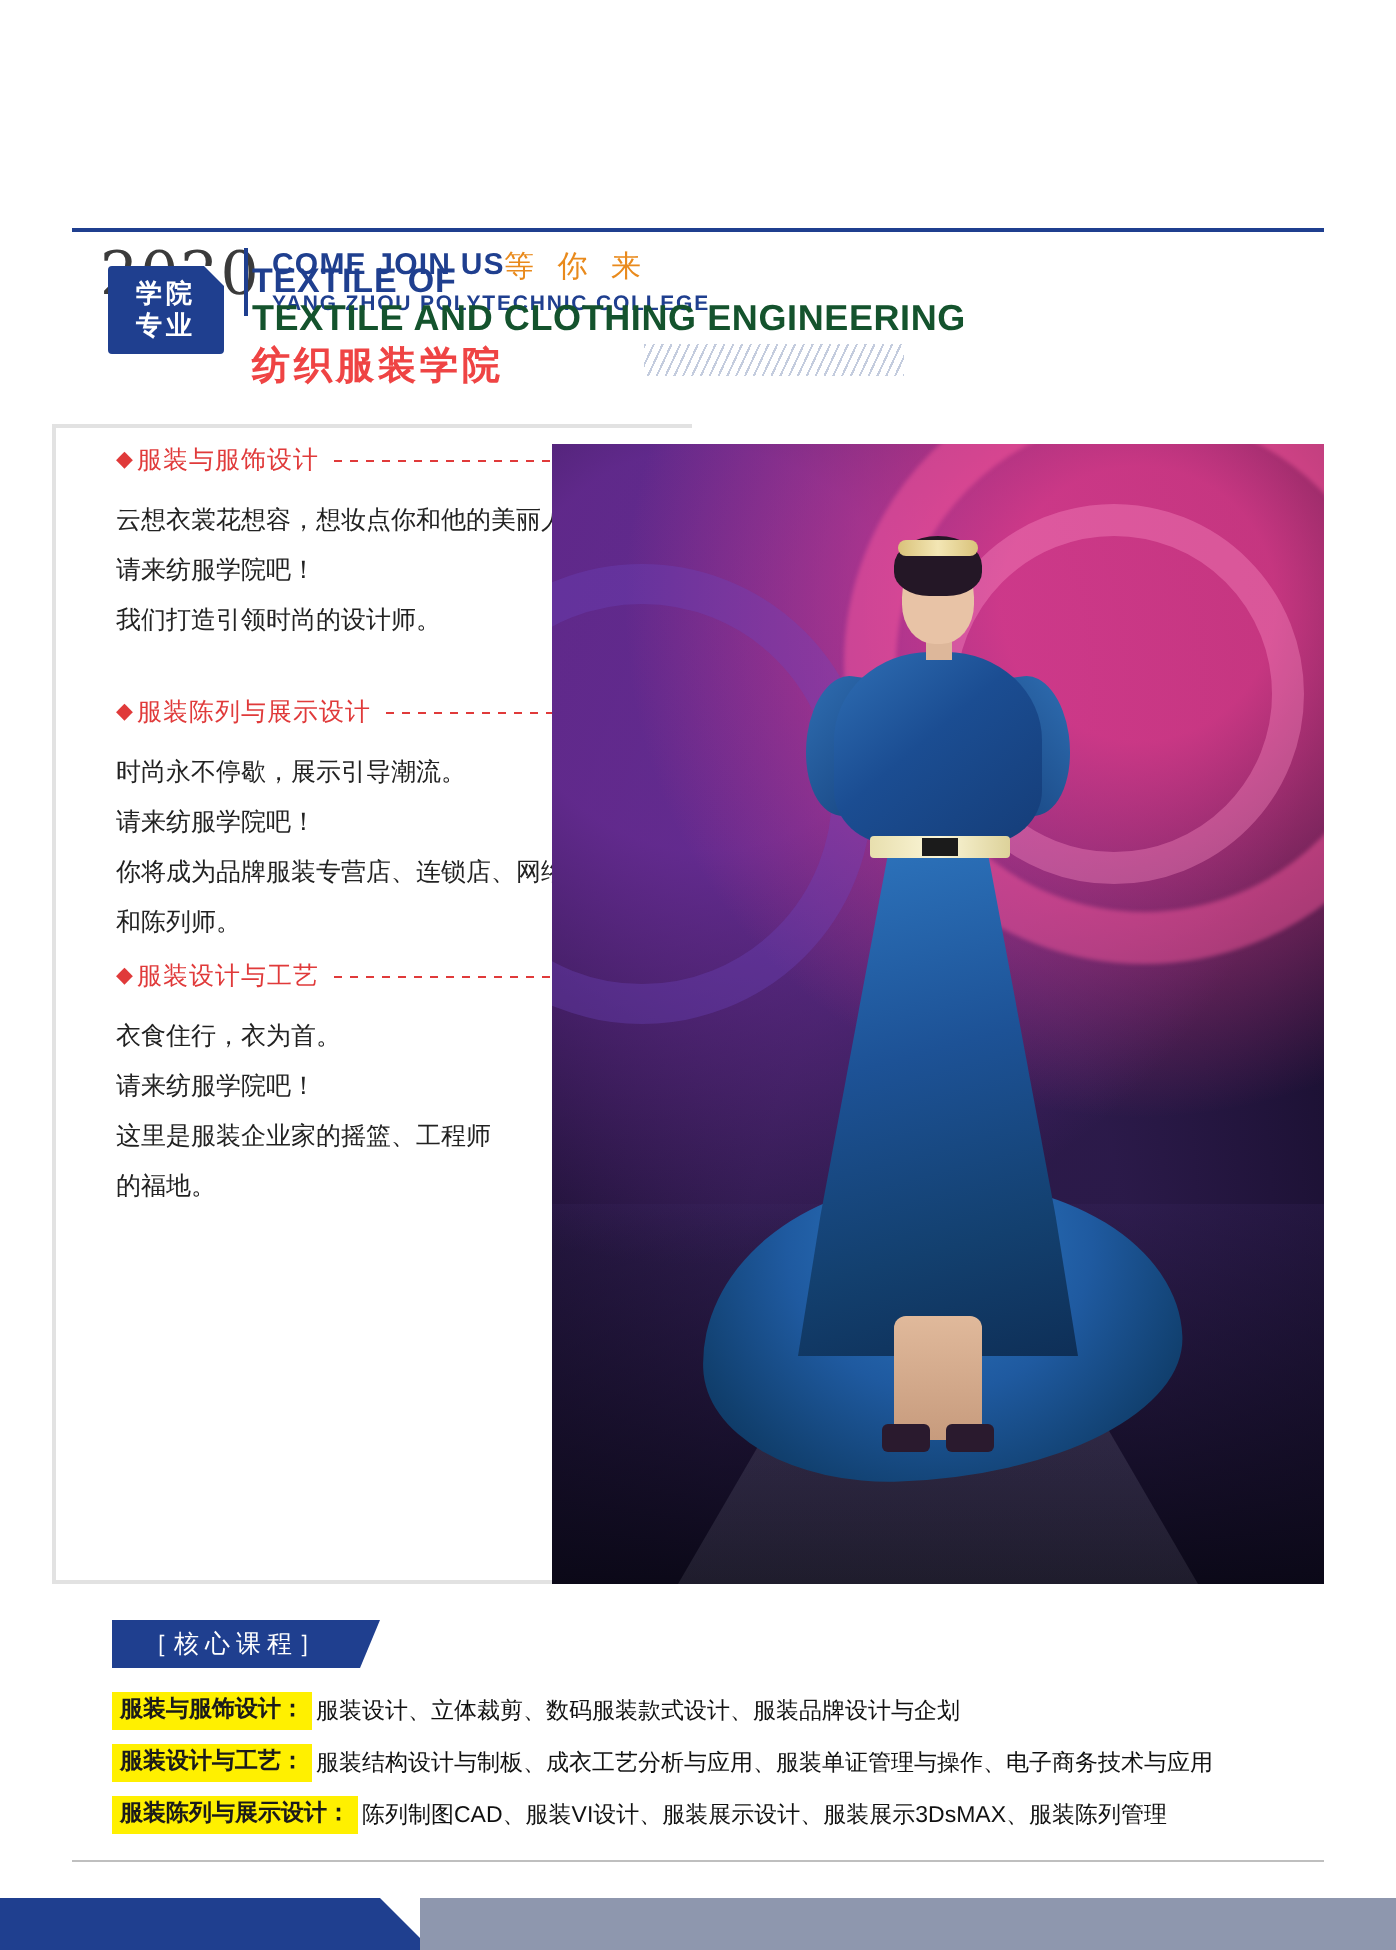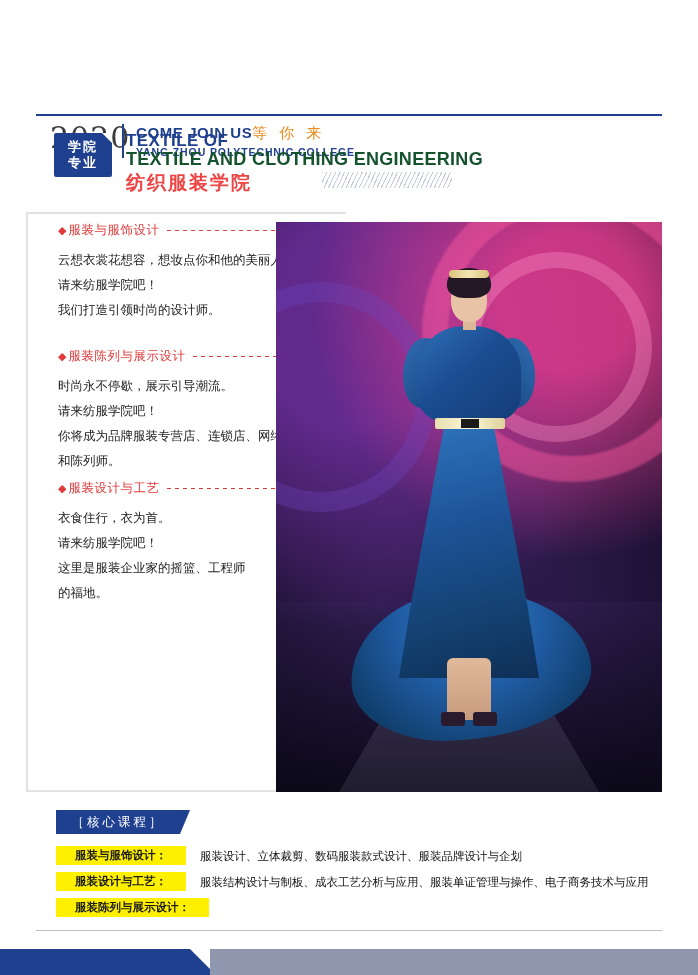--- a/index.html
+++ b/index.html
@@ -22,21 +22,21 @@
     position: absolute; left: 122px; top: 66px; width: 2px; height: 34px;
     background: #1f3f8f;
   }
   .hdr-en-top {
     position: absolute; left: 136px; top: 66px;
     font-size: 15px; font-weight: bold; letter-spacing: 0.6px;
     color: #1f3f8f;
   }
   .hdr-cn {
     position: absolute; left: 252px; top: 66px;
-    font-size: 15px; color: #e98a1c; letter-spacing: 4px; font-weight: 500;
+    font-size: 15px; color: #e98a1c; letter-spacing: 4px; font-weight: 500; font-family: Liberation Serif, serif;
   }
   .hdr-en-bot {
     position: absolute; left: 136px; top: 88px;
     font-size: 10.5px; letter-spacing: 0.9px; color: #1f3f8f; font-weight: bold;
   }
 
   .blue-rule {
     position: absolute; left: 36px; top: 114px; width: 626px; height: 2px;
     background: #1f3f8f;
   }
@@ -164,23 +164,23 @@
     display: flex; align-items: center; justify-content: center;
   }
   .cc-tab::after {
     content: ""; position: absolute; right: -10px; top: 0;
     border-top: 24px solid #1f3f8f; border-right: 10px solid transparent;
   }
   .cc-box { position: absolute; left: 56px; top: 846px; width: 600px; height: 72px; }
   .cc-row { display: flex; align-items: flex-start; margin-bottom: 6px; }
   .cc-key {
     background: #fff000; color: #1a1a1a; font-size: 11.5px; font-weight: bold;
-    padding: 2px 19px; white-space: nowrap; line-height: 15px;
-  }
-  .cc-val { font-size: 11.5px; color: #111; line-height: 19px; padding-top: 1px; padding-left: 14px; }
+    padding: 2px 4px; white-space: nowrap; line-height: 15px;
+  }
+  .cc-val { font-size: 11.5px; color: #111; line-height: 19px; padding-top: 1px; padding-left: 2px; }
 
   
   .pg-rule { position: absolute; left: 36px; top: 930px; width: 626px; height: 1px; background: #bfbfbf; }
   .pg-num { position: absolute; left: 40px; top: 984px; font-size: 16px; color: #6b6b6b; font-family: "DejaVu Serif", serif; }
   .f-blue { position: absolute; left: 0; bottom: 0; width: 190px; height: 26px; background: #1f3f8f; }
   .f-blue::after { content:""; position:absolute; right:-26px; top:0; border-bottom: 26px solid #1f3f8f; border-right: 26px solid transparent; }
   .f-gray { position: absolute; left: 210px; bottom: 0; width: 488px; height: 26px; background: #8e97ae; }
 </style>
 </head>
 <body>
@@ -284,20 +284,21 @@
     <div class="cc-row">
       <span class="cc-key">服装与服饰设计：</span>
       <span class="cc-val">服装设计、立体裁剪、数码服装款式设计、服装品牌设计与企划</span>
     </div>
     <div class="cc-row">
       <span class="cc-key">服装设计与工艺：</span>
       <span class="cc-val">服装结构设计与制板、成衣工艺分析与应用、服装单证管理与操作、电子商务技术与应用</span>
     </div>
     <div class="cc-row">
       <span class="cc-key">服装陈列与展示设计：</span>
+      <span class="cc-val">陈列制图CAD、服装VI设计、服装展示设计、服装展示3DsMAX、服装陈列管理</span>
     </div>
   </div>
 
   <div class="pg-rule"></div>
   <div class="pg-num">11</div>
   <div class="f-blue"></div>
   <div class="f-gray"></div>
 
 </div>
 

